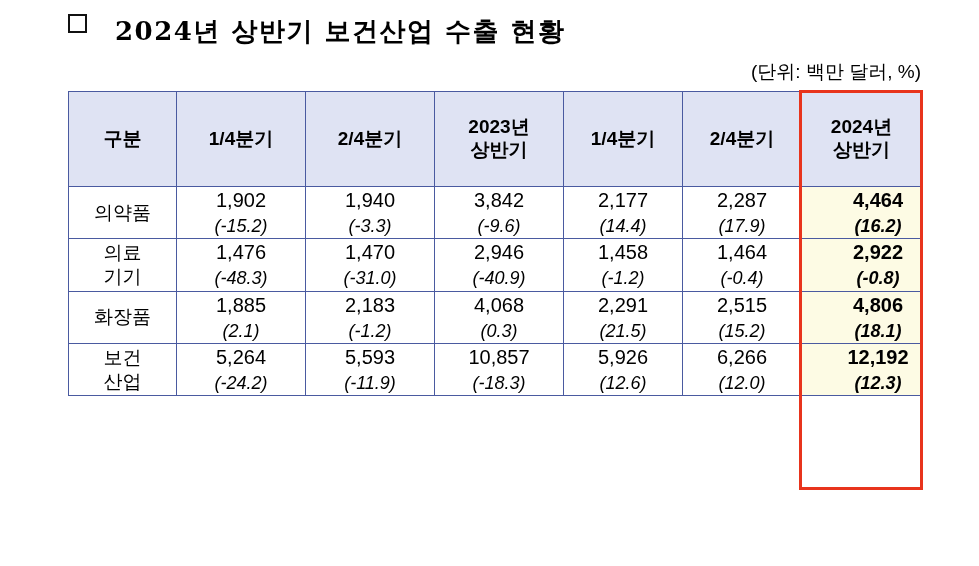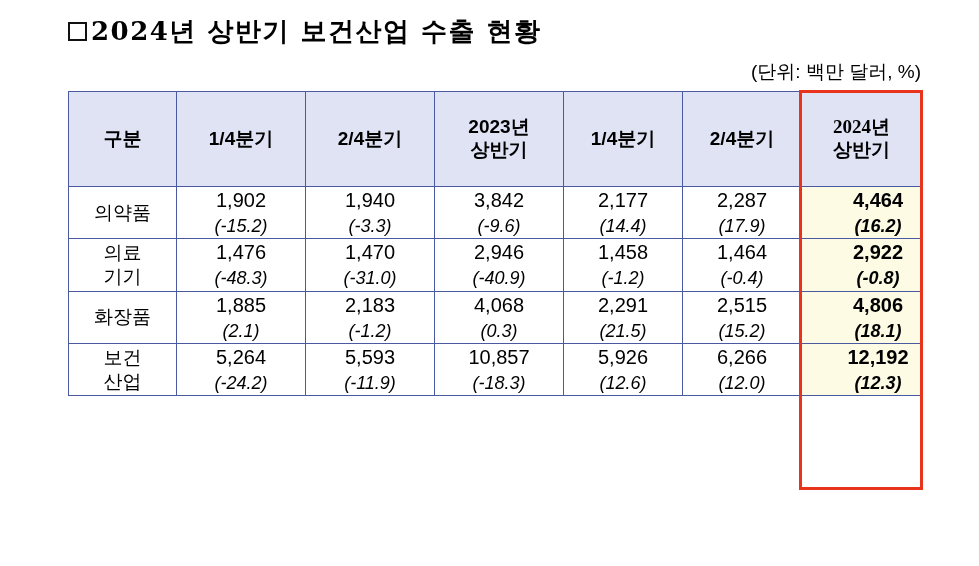--- a/index.html
+++ b/index.html
@@ -16,22 +16,21 @@
   }
   .page {
     position: relative;
     width: 979px;
     height: 566px;
     box-sizing: border-box;
   }
   
   .title-row {
     display: flex;
-    align-items: center;
-    gap: 4px;
+    gap: 28px;
     padding: 14px 0 0 68px;
   }
   .title-marker {
     width: 19px;
     height: 19px;
     border: 2px solid #111111;
     box-sizing: border-box;
     background: #ffffff;
     flex: 0 0 auto;
   }
@@ -70,21 +69,20 @@
     font-size: 19px;
     font-weight: bold;
     text-align: center;
     color: #000000;
     line-height: 1.2;
     height: 95px;
     vertical-align: middle;
   }
   thead th.highlight-head {
     background: #dfe3f3;
-    font-family: Liberation Serif, serif;
   }
   
   td.cat {
     width: 108px;
     text-align: center;
     font-size: 19px;
     font-weight: normal;
     line-height: 1.25;
     vertical-align: middle;
     background: #ffffff;

